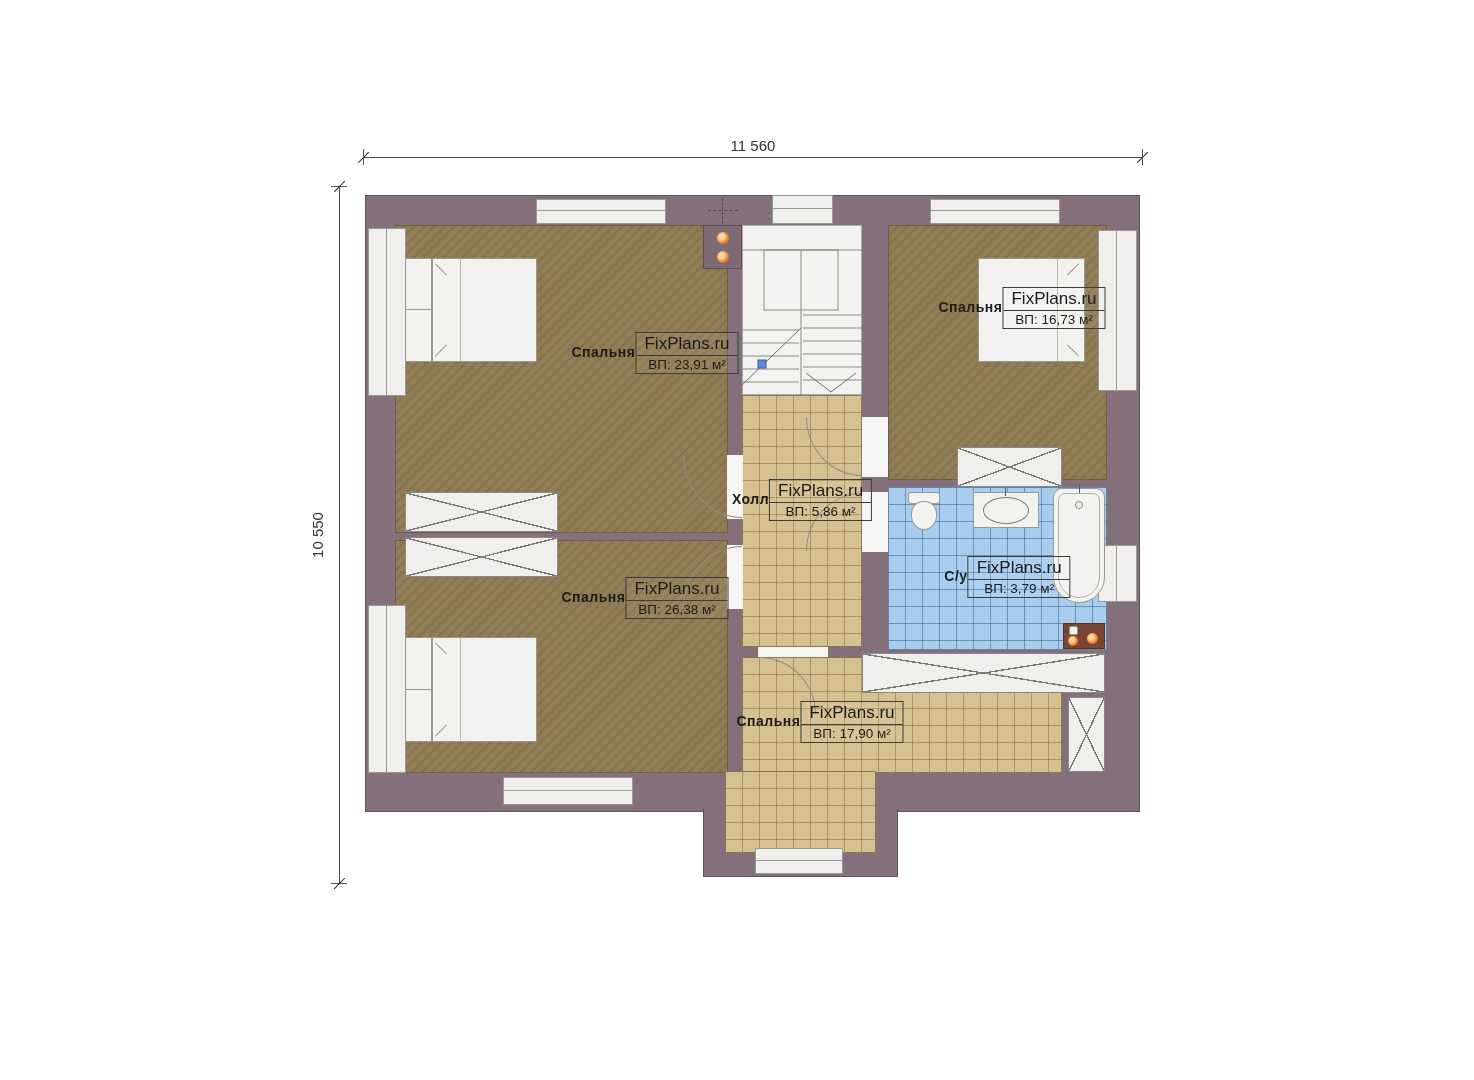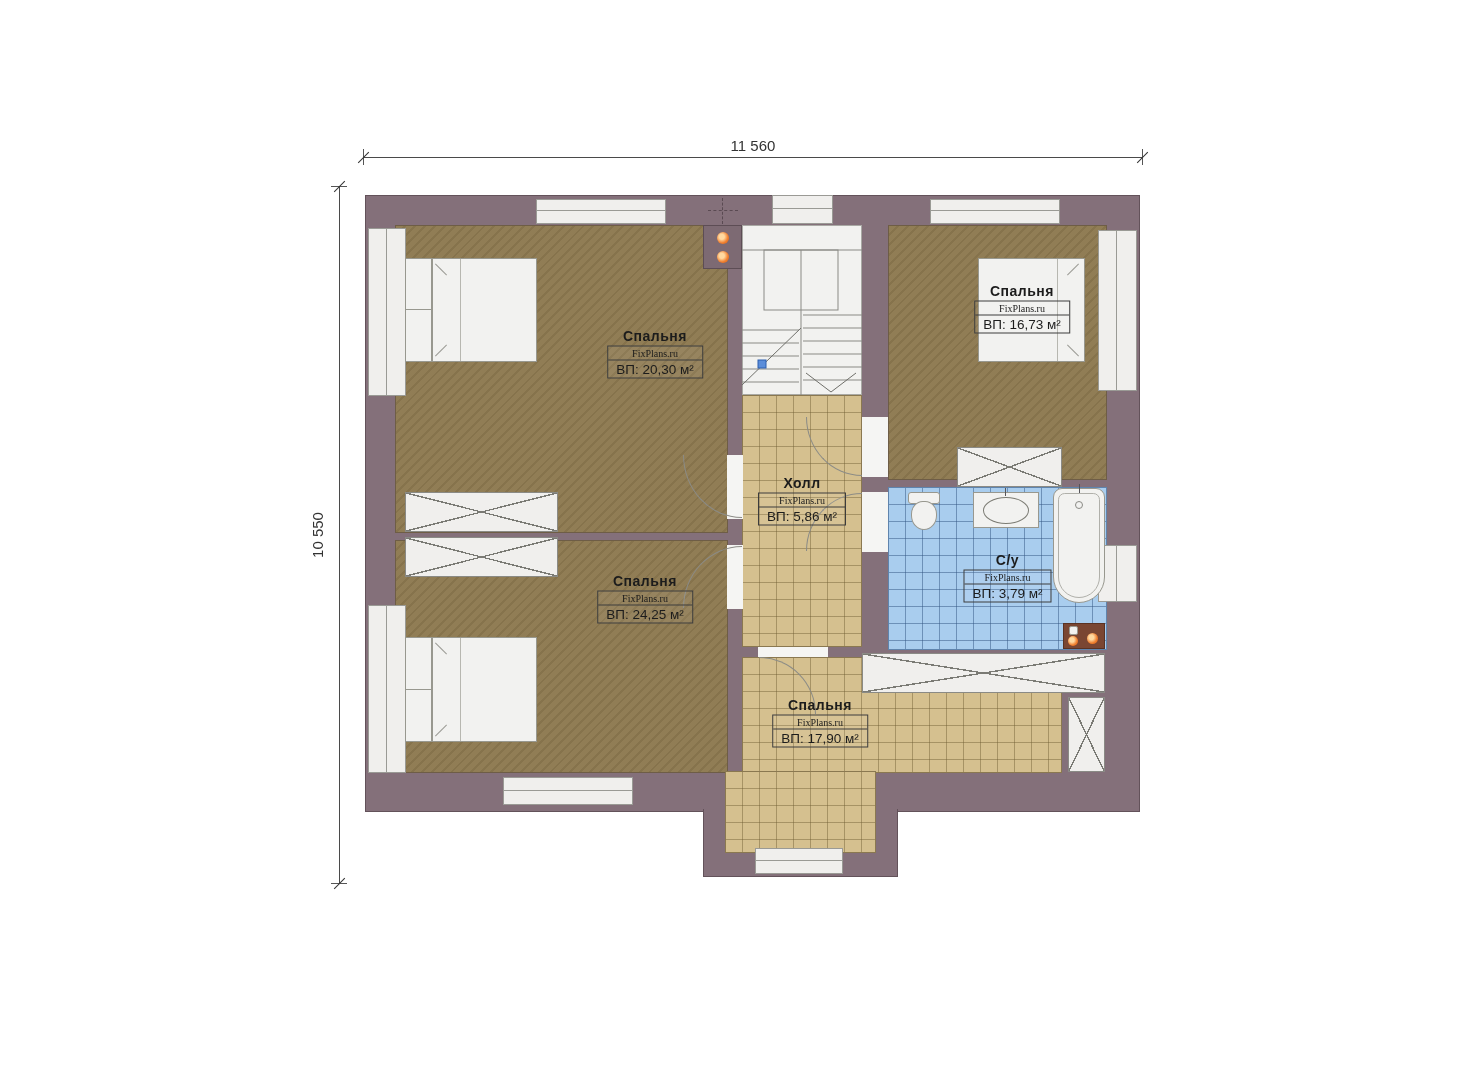--- a/index.html
+++ b/index.html
@@ -49,24 +49,24 @@
   .fold{position:absolute;width:16px;height:1px;background:#9a9a95;}
   .bedline{position:absolute;background:#b7b7b0;}
 
   .heat-dot{position:absolute;width:12px;height:12px;border-radius:50%;
     background:radial-gradient(circle at 40% 40%,#ffd9a0 0 25%,#f08030 60%,#d05a10 100%);}
   .chimney{position:absolute;background:#7d6a73;border:1px solid #5d4d55;box-sizing:border-box;}
   .boiler{position:absolute;background:#7a4632;border:1px solid #5a3222;box-sizing:border-box;}
   .flue{position:absolute;border-color:#5a4a52;}
 
   
-  .room-label{position:absolute;transform:translate(-50%,-50%);display:flex;flex-direction:column;align-items:center;color:#1c1c1c;}
+  .room-label{position:absolute;transform:translate(-50%,-50%);display:flex;flex-direction:row;align-items:center;color:#1c1c1c;}
   .rl-name{font-size:14px;font-weight:bold;letter-spacing:0.5px;margin-bottom:2px;white-space:nowrap;}
   .rl-box{border:1px solid #3c3c3c;text-align:center;background:rgba(255,255,255,0.06);}
-  .rl-brand{font-size:10px;padding:1px 8px;white-space:nowrap;font-family:Liberation Serif, serif;}
+  .rl-brand{font-size:17px;padding:1px 8px;white-space:nowrap;}
   .rl-area{font-size:13.5px;padding:1px 8px;border-top:1px solid #3c3c3c;white-space:nowrap;}
 </style>
 </head>
 <body>
 
 <div class="page">
 
   <div class="abs" style="left:363px;top:157px;width:780px;height:1px;">
     <div class="dim-line-h" style="left:0;top:0;width:780px;"></div>
     <div class="dim-end-h" style="left:0;top:-8px;"></div>
@@ -186,37 +186,37 @@
     </div>
     <div class="boiler" style="left:698px;top:428px;width:42px;height:26px;"></div>
     <div class="fixture" style="left:704px;top:431px;width:9px;height:9px;border-radius:2px;"></div>
     <div class="heat-dot" style="left:703px;top:441px;width:10px;height:10px;"></div>
     <div class="heat-dot" style="left:722px;top:438px;width:11px;height:11px;"></div>
 
     <div class="room-label" style="left:290px;top:158px;">
       <div class="rl-name">Спальня</div>
       <div class="rl-box">
         <div class="rl-brand">FixPlans.ru</div>
-        <div class="rl-area">ВП: 20,30 м²</div>
+        <div class="rl-area">ВП: 23,91 м²</div>
       </div>
     </div>
 
     <div class="room-label" style="left:657px;top:113px;">
       <div class="rl-name">Спальня</div>
       <div class="rl-box">
         <div class="rl-brand">FixPlans.ru</div>
         <div class="rl-area">ВП: 16,73 м²</div>
       </div>
     </div>
 
     <div class="room-label" style="left:280px;top:403px;">
       <div class="rl-name">Спальня</div>
       <div class="rl-box">
         <div class="rl-brand">FixPlans.ru</div>
-        <div class="rl-area">ВП: 24,25 м²</div>
+        <div class="rl-area">ВП: 26,38 м²</div>
       </div>
     </div>
 
     <div class="room-label" style="left:437px;top:305px;">
       <div class="rl-name">Холл</div>
       <div class="rl-box">
         <div class="rl-brand">FixPlans.ru</div>
         <div class="rl-area">ВП: 5,86 м²</div>
       </div>
     </div>

